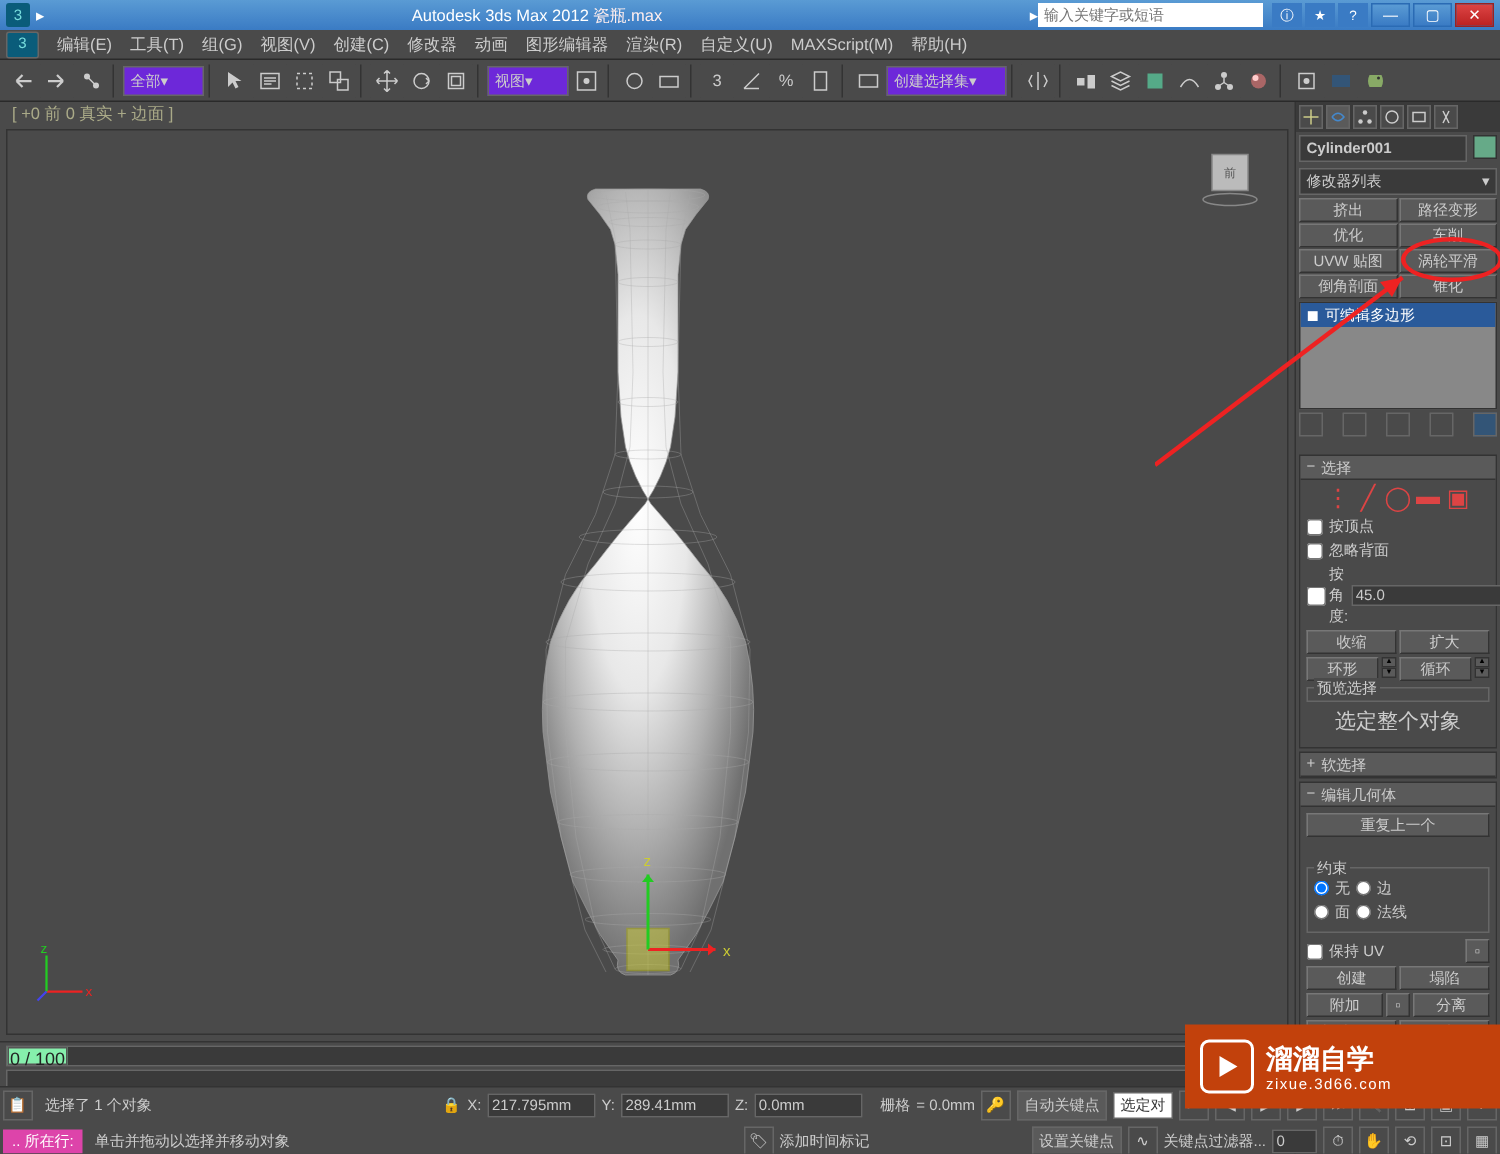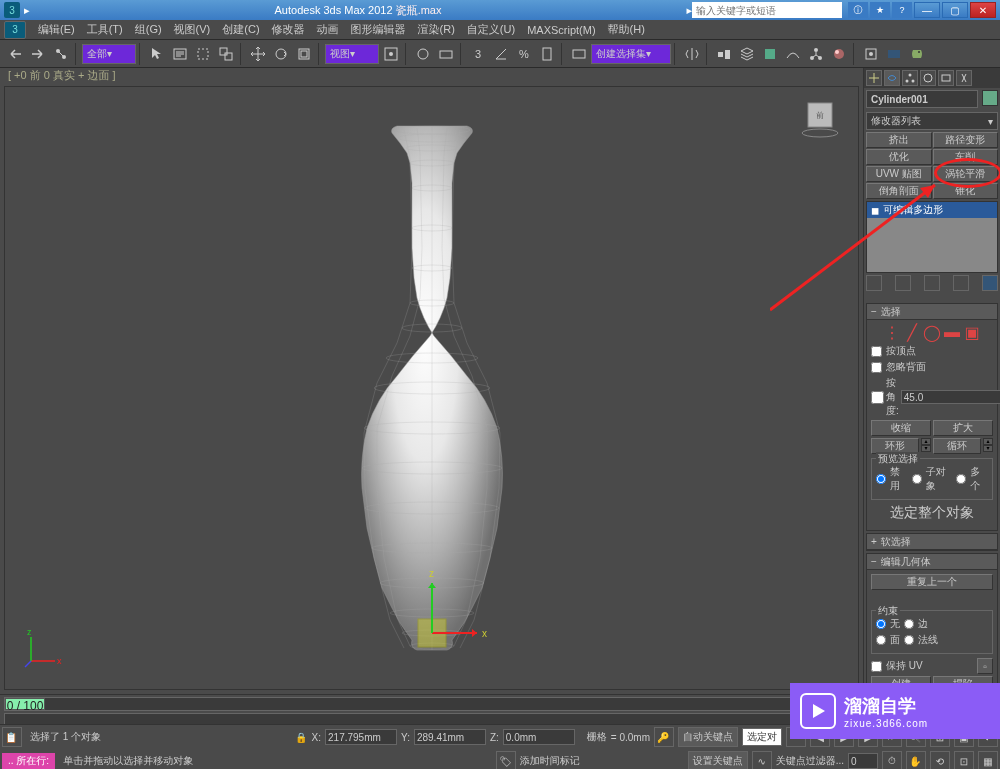--- a/index.html
+++ b/index.html
@@ -94,21 +94,21 @@
     .status-bar { position: absolute; bottom: 0; left: 0; right: 0; height: 45px; background: #4a4a4a; border-top: 1px solid #333; display: flex; }
     .status-selection { background: #d4a; color: #fff; font-size: 10px; padding: 1px 6px; }
     .status-field { font-size: 10px; color: #ccc; padding: 1px 4px; }
     .status-prompt { font-size: 10px; color: #ccc; padding: 1px 4px; }
     .coord-input { width: 72px; height: 16px; background: #3a3a3a; border: 1px solid #666; color: #ccc; font-size: 10px; padding: 0 2px; }
     .sb-btn { width: 20px; height: 20px; background: #4a4a4a; border: 1px solid #666; cursor: pointer; display: flex; align-items: center; justify-content: center; font-size: 10px; color: #ccc; }
     .auto-key { background: #5a5a5a; color: #ccc; font-size: 10px; padding: 2px 4px; border: 1px solid #666; cursor: pointer; }
     .selected-filter { background: #fff; color: #333; font-size: 10px; padding: 1px 4px; border: 1px solid #666; }
     
     
-    .watermark { position: absolute; bottom: 30px; right: 0; width: 210px; height: 56px; background: #8b5cf6; display: flex; align-items: center; padding: 0 10px; z-index: 100; }
+    .watermark { position: absolute; bottom: 30px; right: 0; width: 210px; height: 56px; background: #c2410c; display: flex; align-items: center; padding: 0 10px; z-index: 100; }
     .watermark-icon { width: 36px; height: 36px; border: 2px solid #fff; border-radius: 6px; display: flex; align-items: center; justify-content: center; margin-right: 8px; }
     .watermark-text { color: #fff; }
     .watermark-main { font-size: 18px; font-weight: bold; }
     .watermark-sub { font-size: 10px; letter-spacing: 1px; }
     
     
     .annotation { position: absolute; z-index: 90; pointer-events: none; }
     .red-ellipse { position: absolute; top: 158px; right: -2px; width: 68px; height: 30px; border: 3px solid #e22; border-radius: 50%; z-index: 91; pointer-events: none; }
     .red-arrow { position: absolute; top: 180px; left: 770px; z-index: 91; pointer-events: none; }
   </style>
@@ -511,28 +511,20 @@
             <div class="spinner-btn">▾</div>
           </div>
         <div class="panel-btn" style="flex:1">循环</div>
         <div class="spinner-btns">
             <div class="spinner-btn">▴</div>
             <div class="spinner-btn">▾</div>
           </div>
       </div>
       <div class="group-box">
         <div class="group-label">预览选择</div>
-        <div class="radio-row">
-          <input type="radio" name="prev" checked="" style="">
-            <span>禁用</span>
-          <input type="radio" name="prev" style="">
-            <span>子对象</span>
-          <input type="radio" name="prev" style="">
-            <span>多个</span>
-        </div>
       </div>
       <div class="bottom-label">选定整个对象</div>
     </div>
   </div>
 
   <div class="rollout">
     <div class="rollout-header">
       <span class="minus">+</span>
         <span>软选择</span>
     </div>

